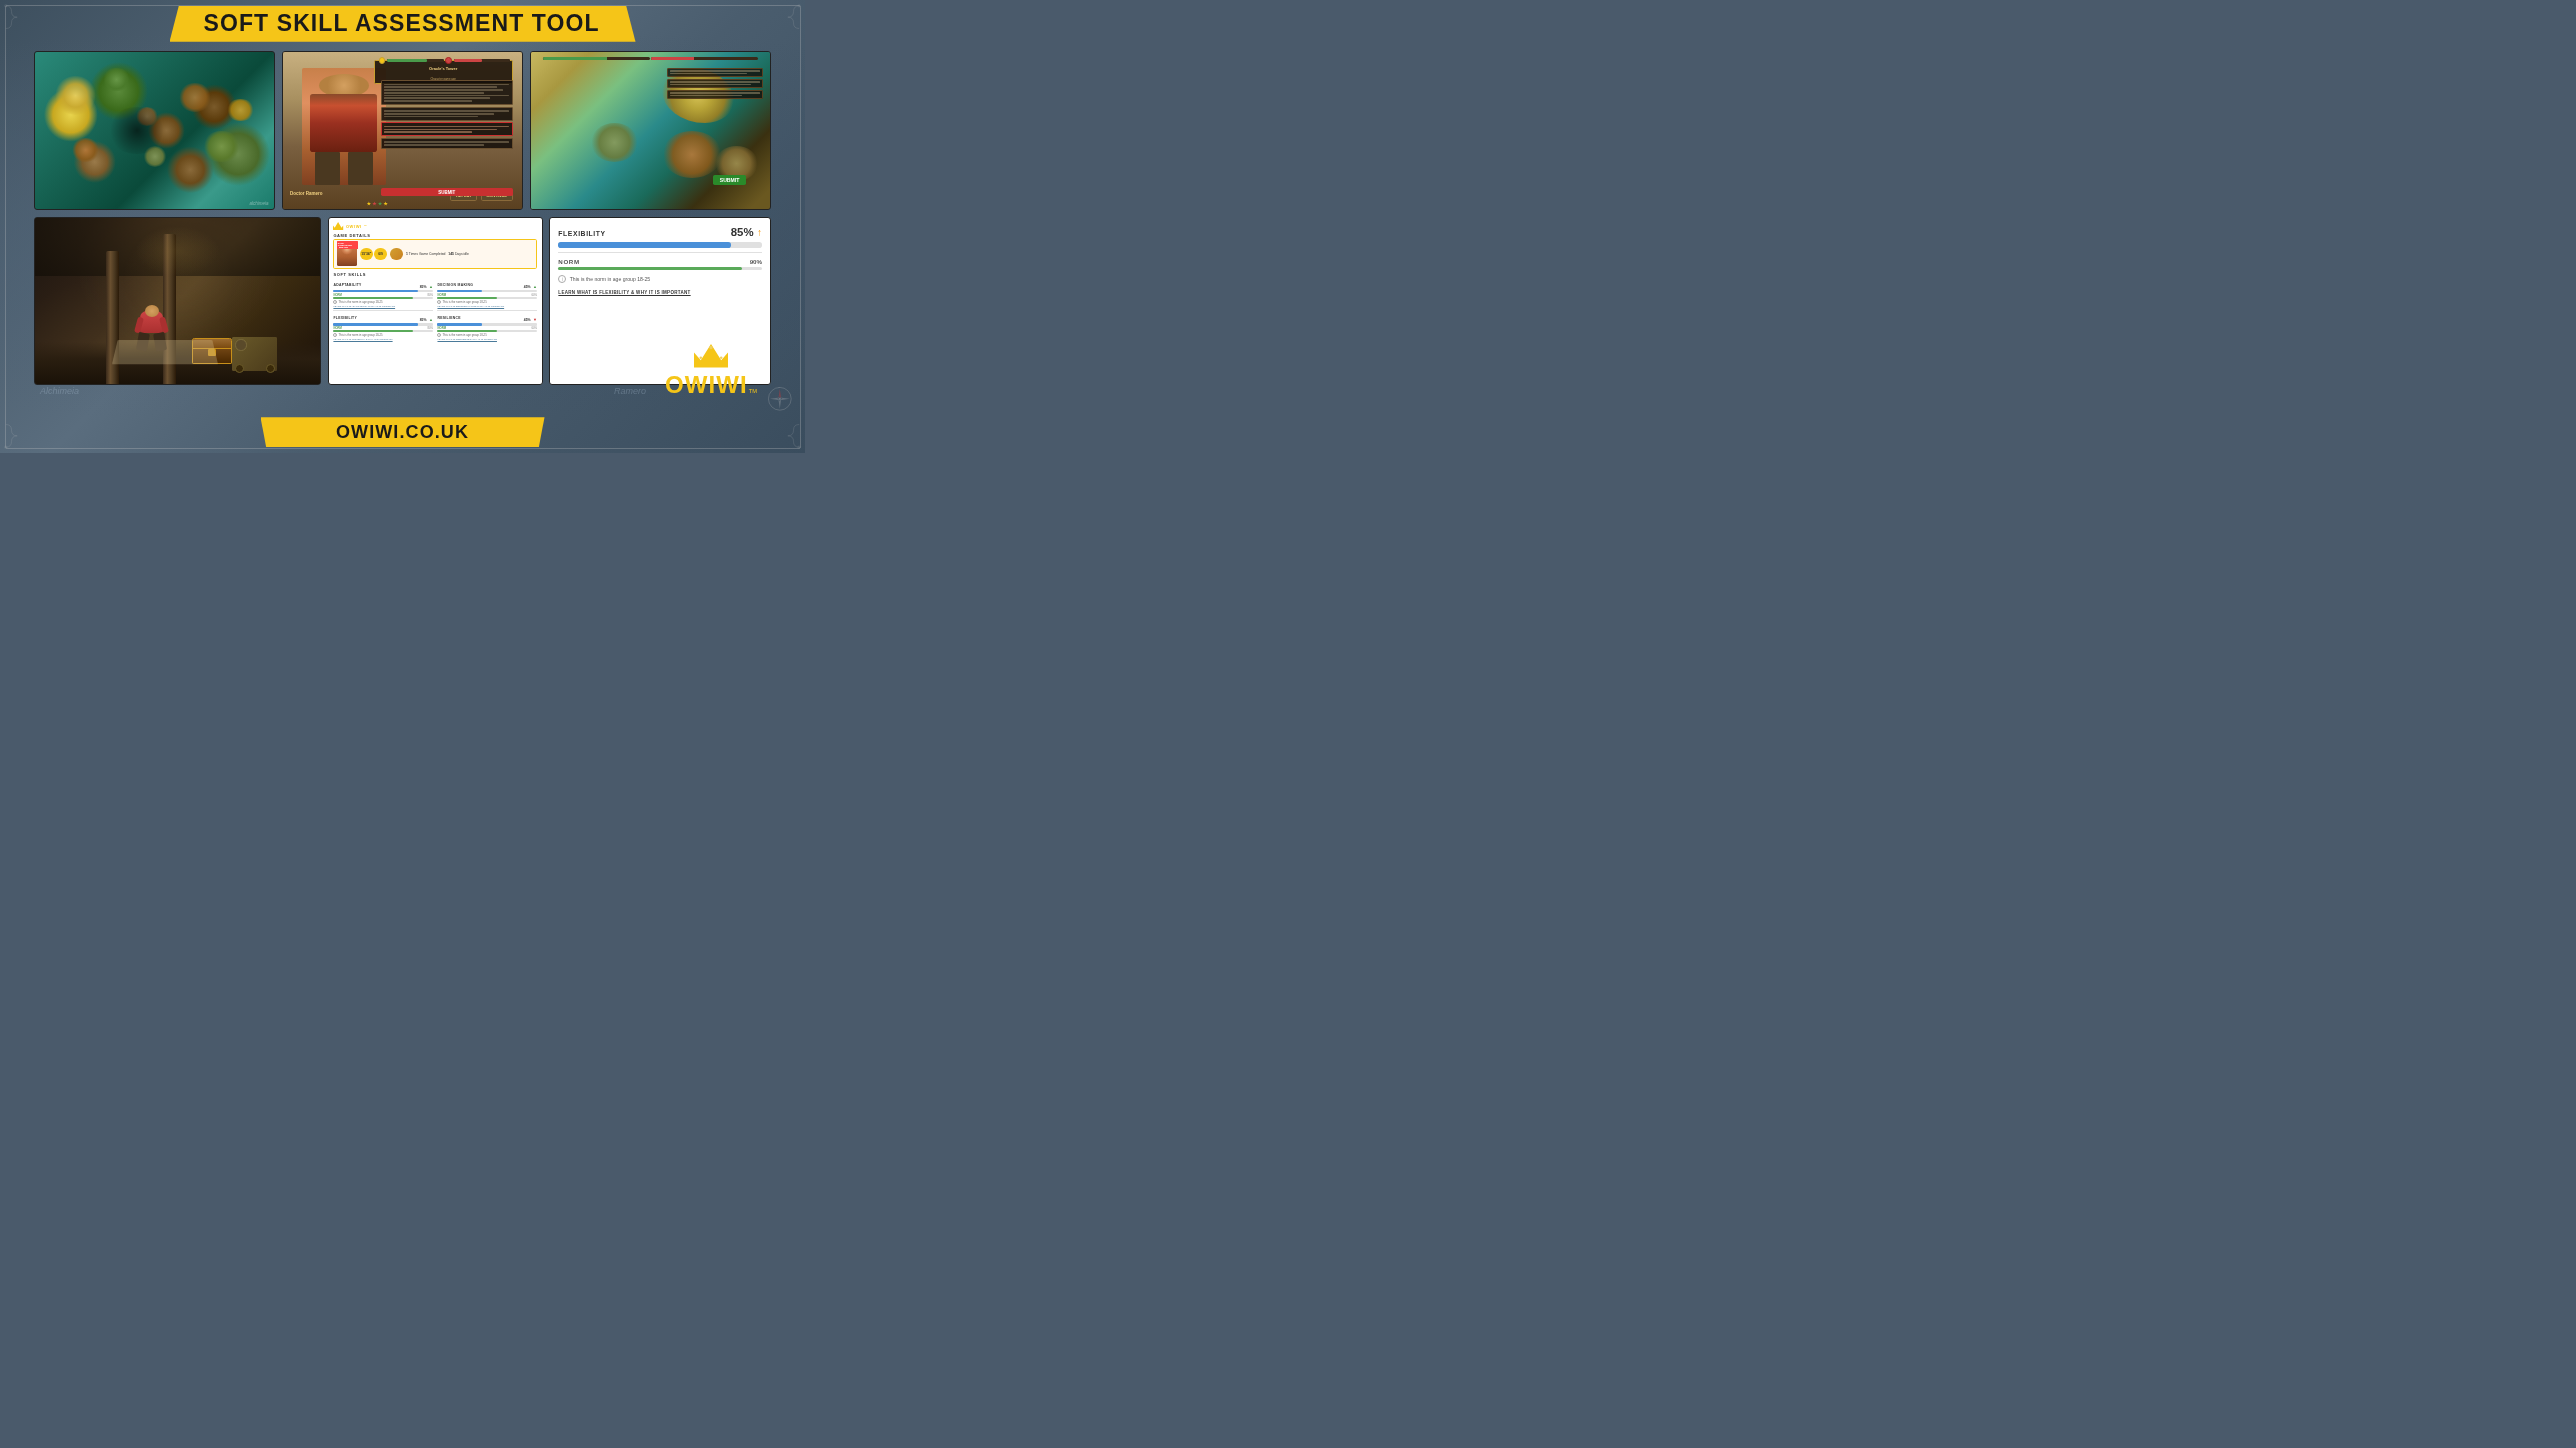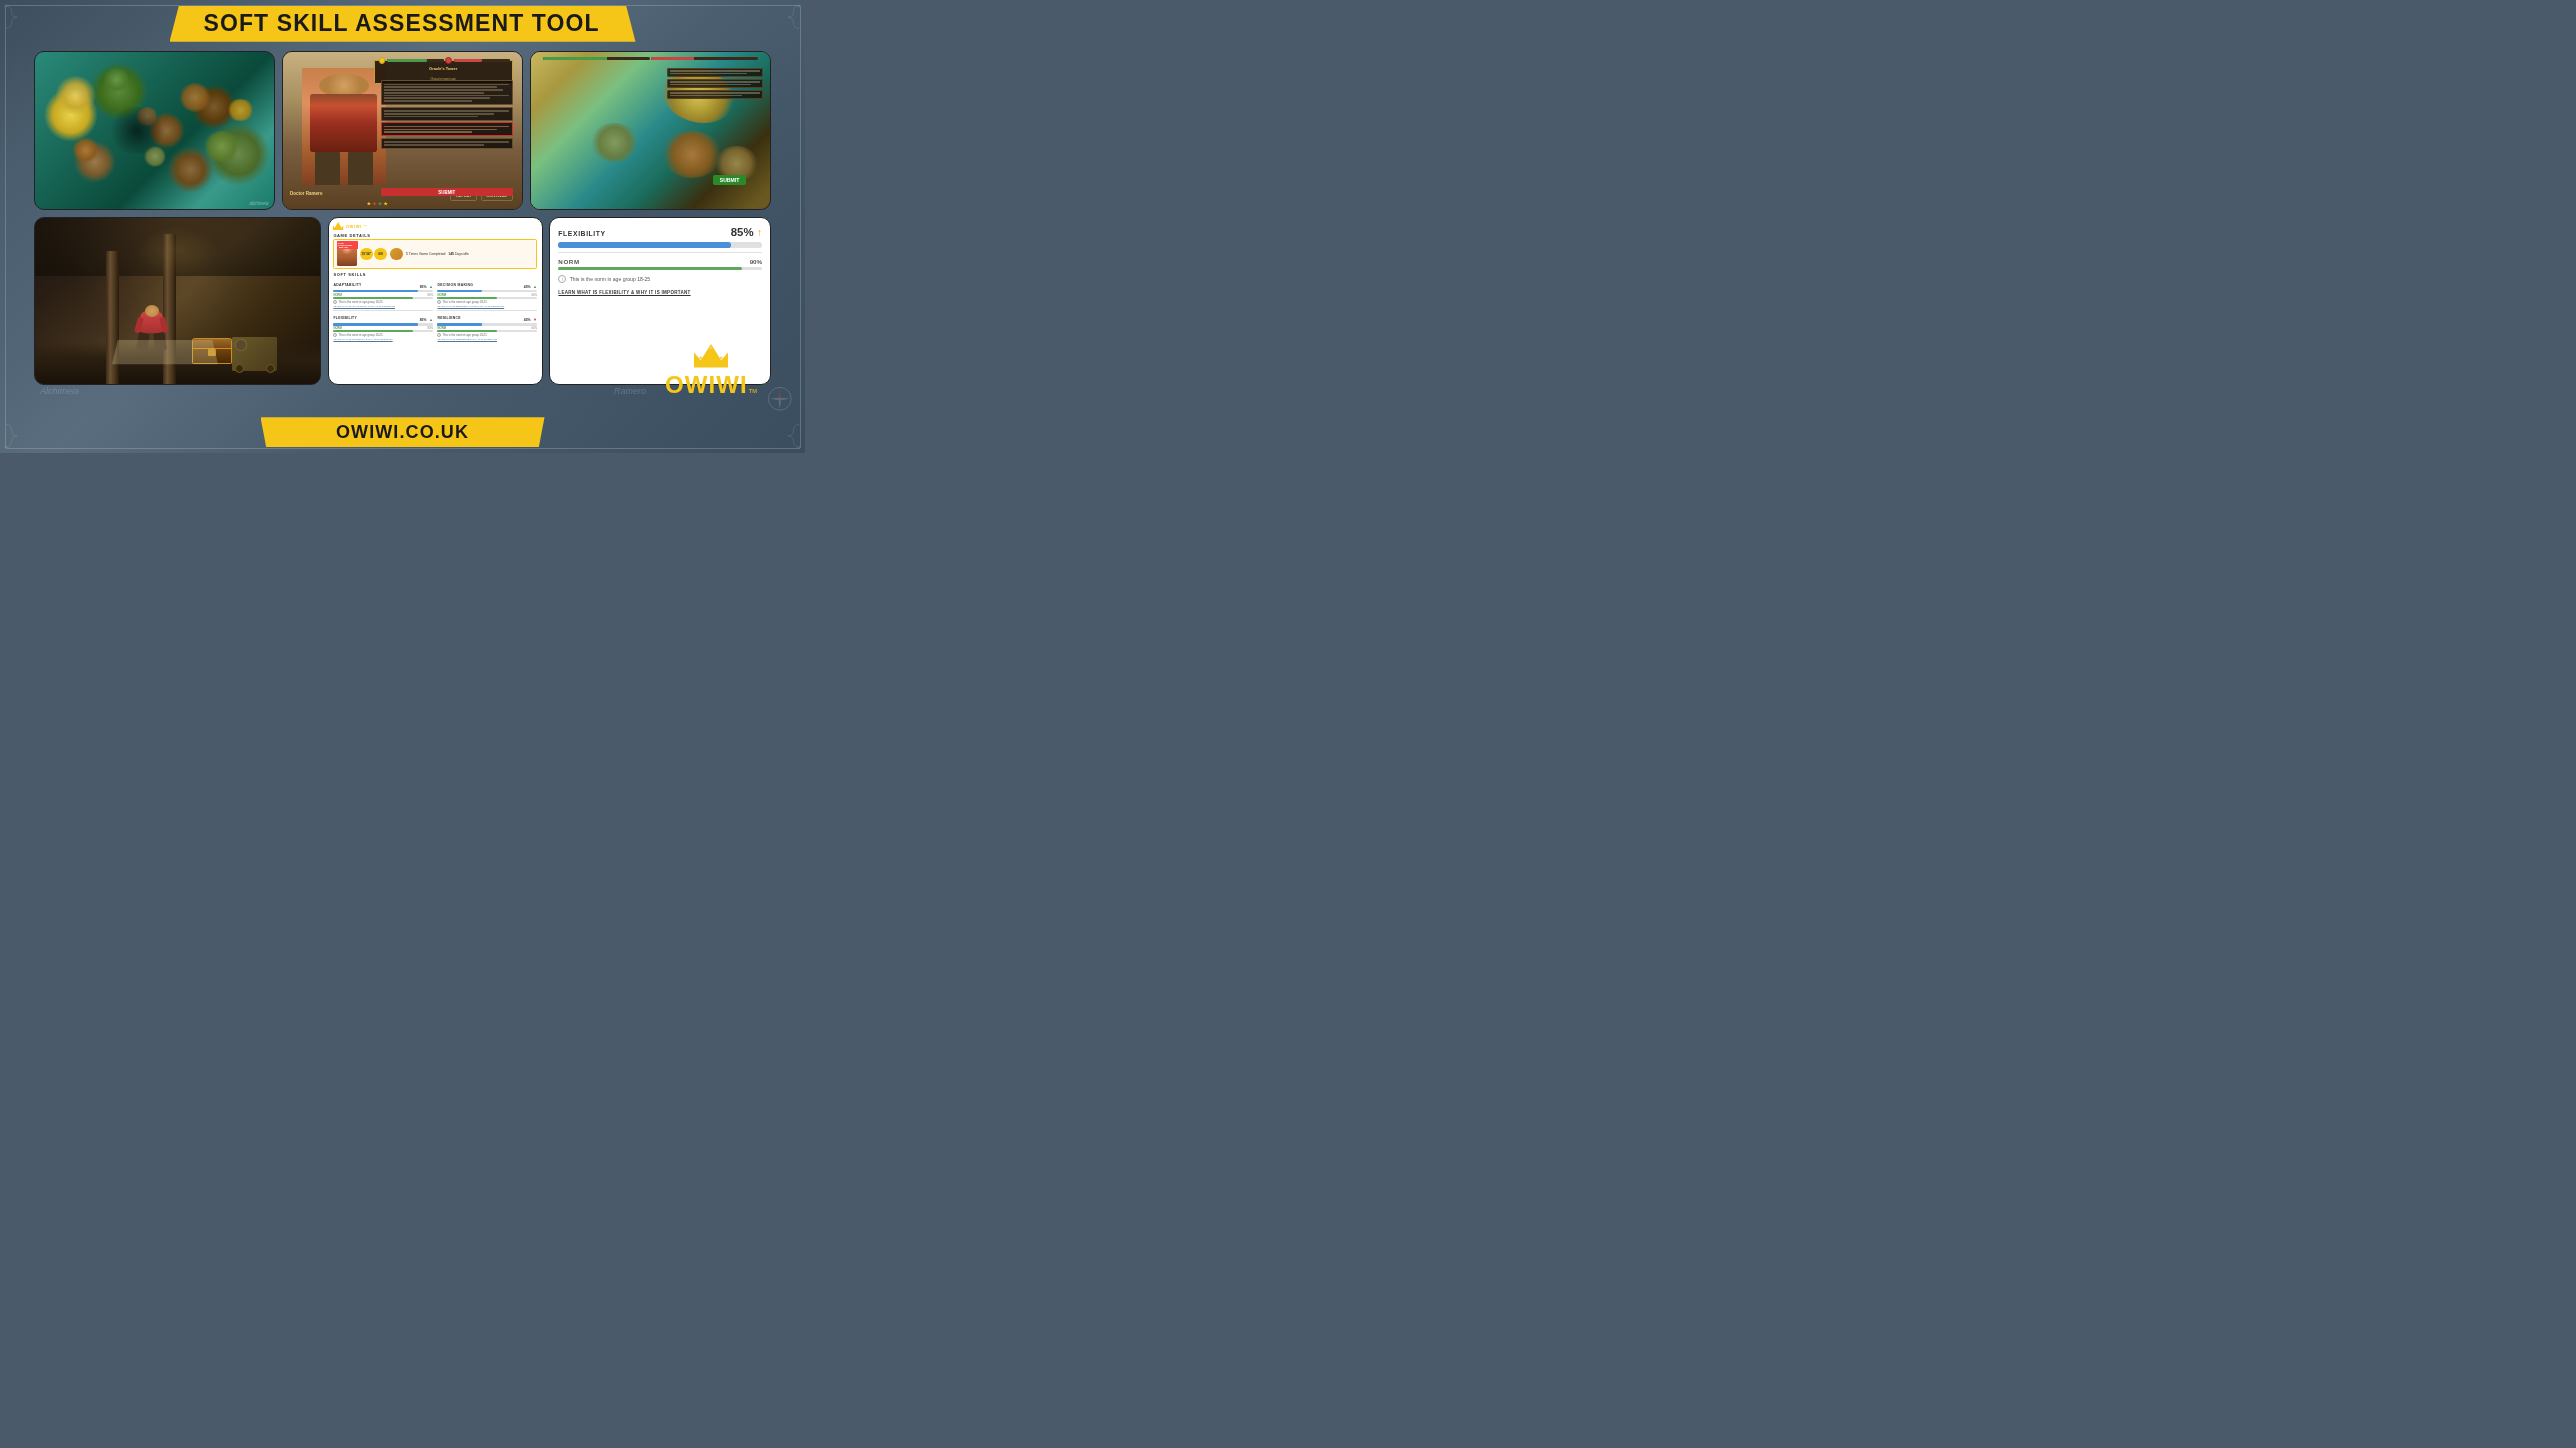--- a/index.html
+++ b/index.html
@@ -85,21 +85,21 @@
 
     
     .top-row {
       display: flex;
       gap: 6.8px;
       height: 159px;
       margin-bottom: 6.8px;
     }
 
     .screenshot-frame {
-      border-radius: 10px;
+      border-radius: 3px;
       overflow: hidden;
       border: 1.7px solid #222;
       position: relative;
       flex: 1;
     }
 
     
     .bottom-row {
       display: flex;
       gap: 6.8px;

